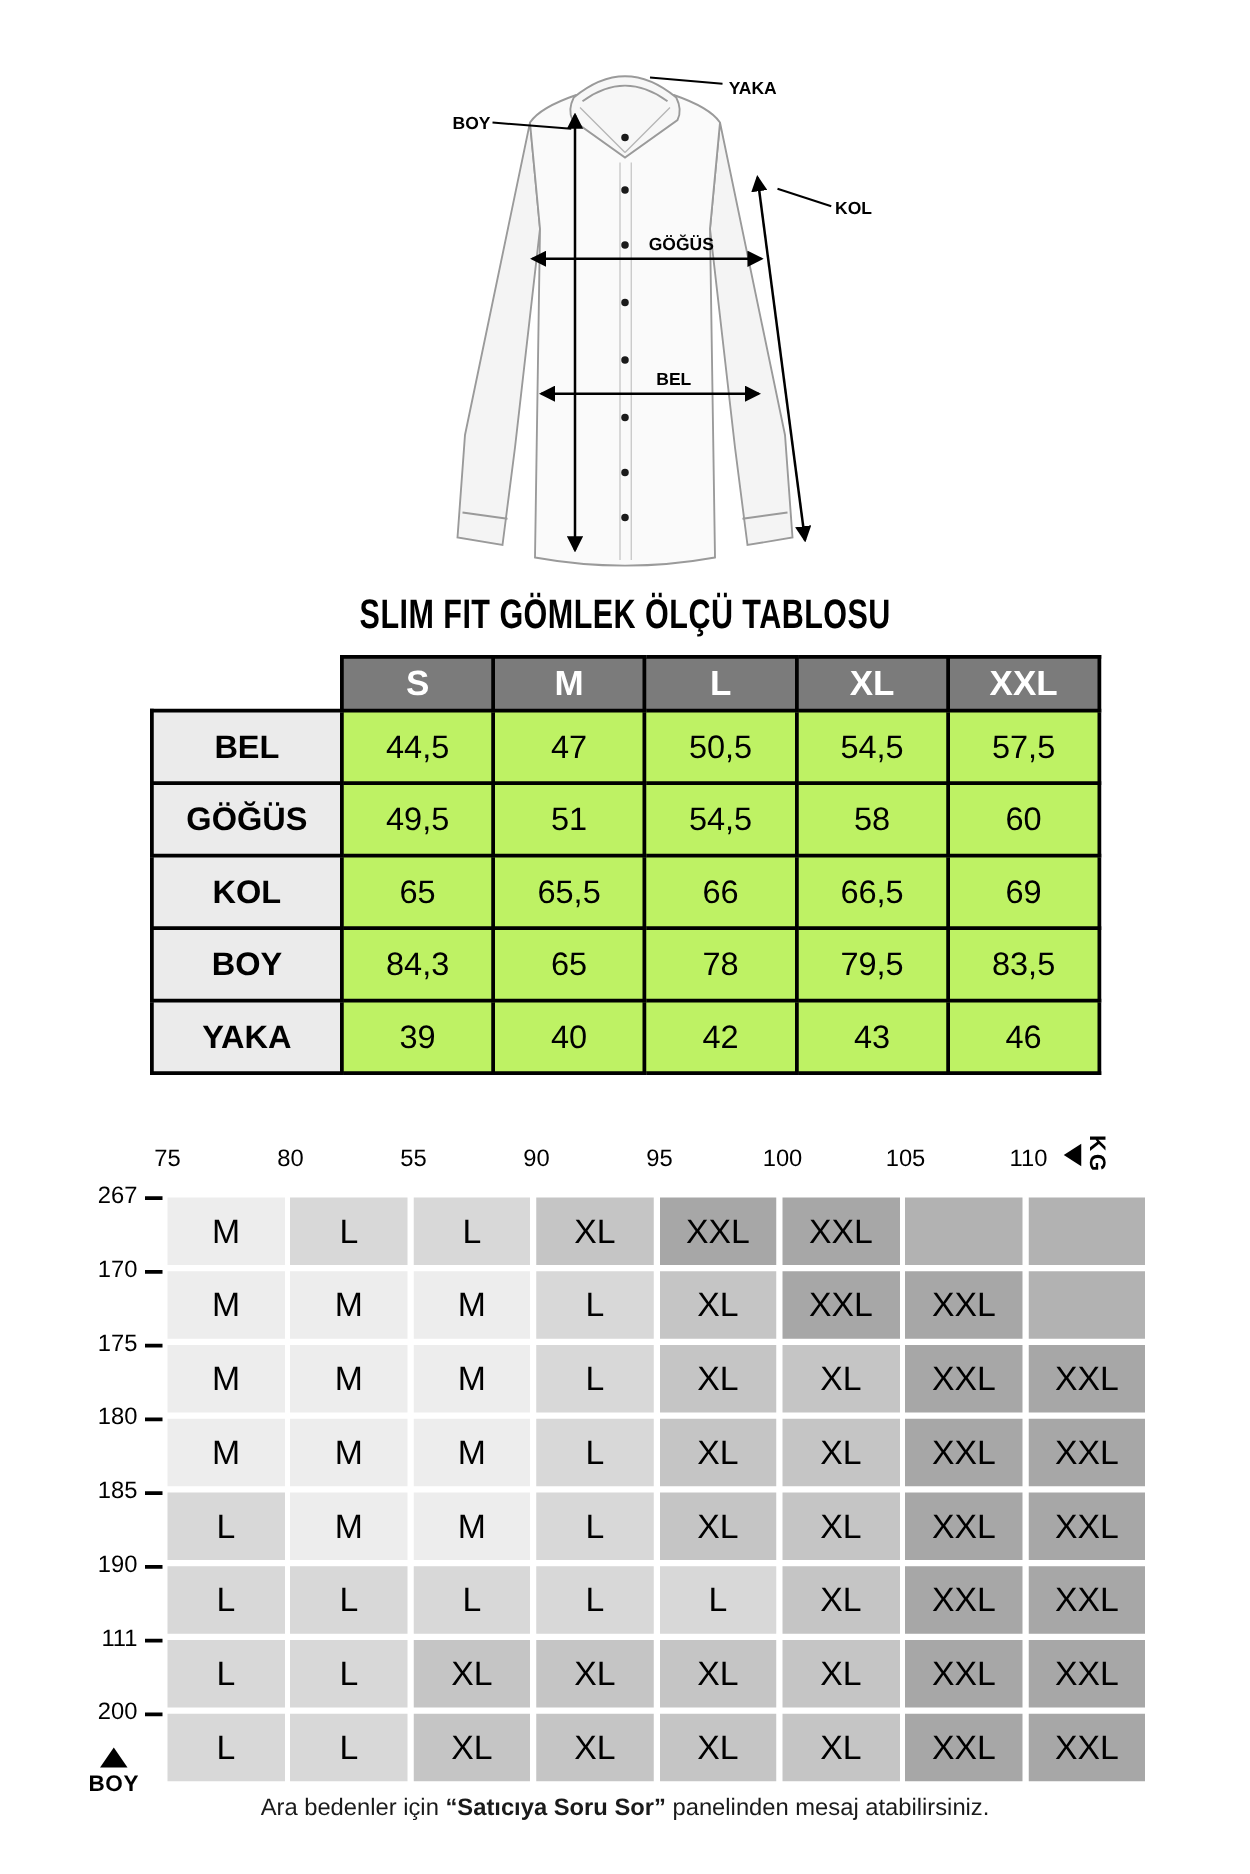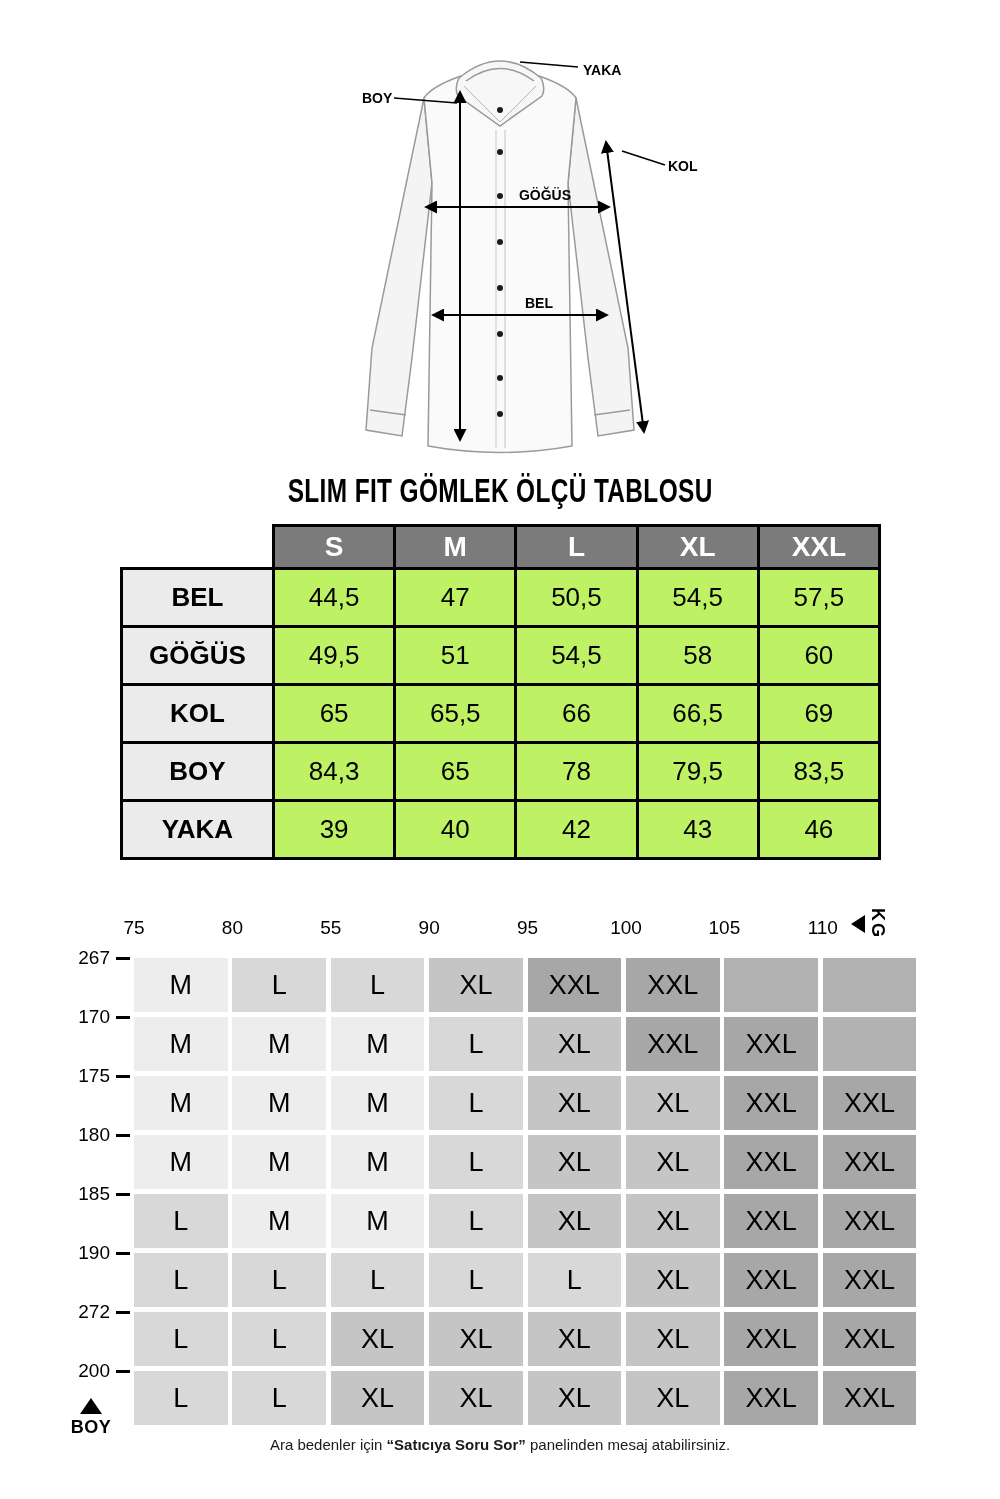--- a/index.html
+++ b/index.html
@@ -44,21 +44,21 @@
   .kg-axis-flag .kg-text{writing-mode:vertical-rl;font-size:18px;font-weight:bold;letter-spacing:2px;}
 
   .boy-axis-flag{position:absolute;left:66px;top:1398px;width:50px;display:flex;
                  flex-direction:column;align-items:center;gap:3px;}
   .boy-axis-flag .tri-up{width:0;height:0;border-left:11px solid transparent;
                          border-right:11px solid transparent;border-bottom:16px solid #000;}
   .boy-axis-flag .boy-text{font-size:18px;font-weight:bold;letter-spacing:.5px;}
 
   
   .footer{position:absolute;left:0;top:1436px;width:1000px;text-align:center;
-          font-size:15px;color:#1a1a1a;}
+          font-size:19px;color:#1a1a1a;}
   .footer b{font-weight:bold;}
 </style>
 </head>
 <body>
 
 <div class="page">
 
   <svg class="shirt-svg" width="380" height="452" viewBox="0 0 380 452">
     <defs>
       <marker id="arr" viewBox="0 0 10 10" refX="8.5" refY="5" markerWidth="6.5" markerHeight="6.5" orient="auto-start-reverse">
@@ -186,21 +186,21 @@
       <div class="boy-tick-label" style="top: 112px;">170</div>
       <div class="boy-tick-mark" style="top: 110.5px;"></div>
       <div class="boy-tick-label" style="top: 171px; text-align: right;">175</div>
       <div class="boy-tick-mark" style="top: 169.5px;"></div>
       <div class="boy-tick-label" style="top: 230px;">180</div>
       <div class="boy-tick-mark" style="top: 228.5px;"></div>
       <div class="boy-tick-label" style="top: 289px;">185</div>
       <div class="boy-tick-mark" style="top: 287.5px;"></div>
       <div class="boy-tick-label" style="top: 348px;">190</div>
       <div class="boy-tick-mark" style="top: 346.5px;"></div>
-      <div class="boy-tick-label" style="top: 407px;">272</div>
+      <div class="boy-tick-label" style="top: 407px;">111</div>
       <div class="boy-tick-mark" style="top: 405.5px;"></div>
       <div class="boy-tick-label" style="top: 466px;">200</div>
       <div class="boy-tick-mark" style="top: 464.5px;"></div>
       <div class="wcell" style="left: 118px; top: 53px; width: 93.5px; height: 54px; background: rgb(237, 237, 237);">M</div>
       <div class="wcell" style="left: 216.4px; top: 53px; width: 93.5px; height: 54px; background: rgb(216, 216, 216);">L</div>
       <div class="wcell" style="left: 314.8px; top: 53px; width: 93.5px; height: 54px; background: rgb(216, 216, 216);">L</div>
       <div class="wcell" style="left: 413.2px; top: 53px; width: 93.5px; height: 54px; background: rgb(197, 197, 197);">XL</div>
       <div class="wcell" style="left: 511.6px; top: 53px; width: 93.5px; height: 54px; background: rgb(167, 167, 167);">XXL</div>
       <div class="wcell" style="left: 610px; top: 53px; width: 93.5px; height: 54px; background: rgb(167, 167, 167);">XXL</div>
       <div class="wcell" style="left: 708.4px; top: 53px; width: 93.5px; height: 54px; background: rgb(178, 178, 178);"></div>

